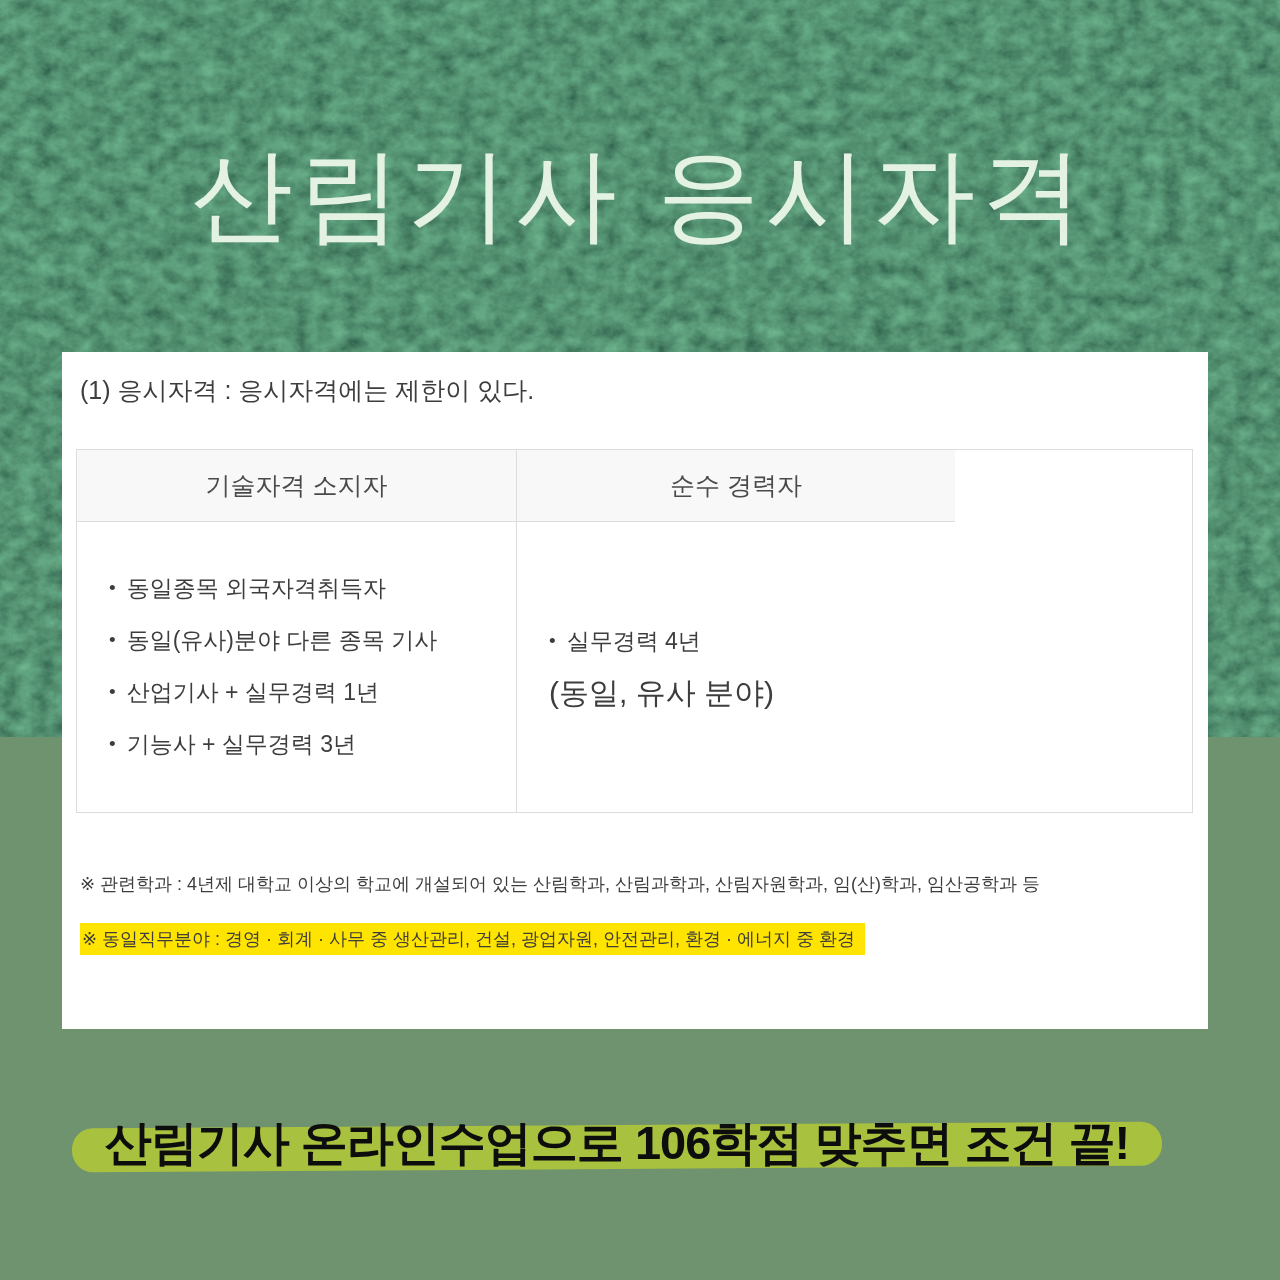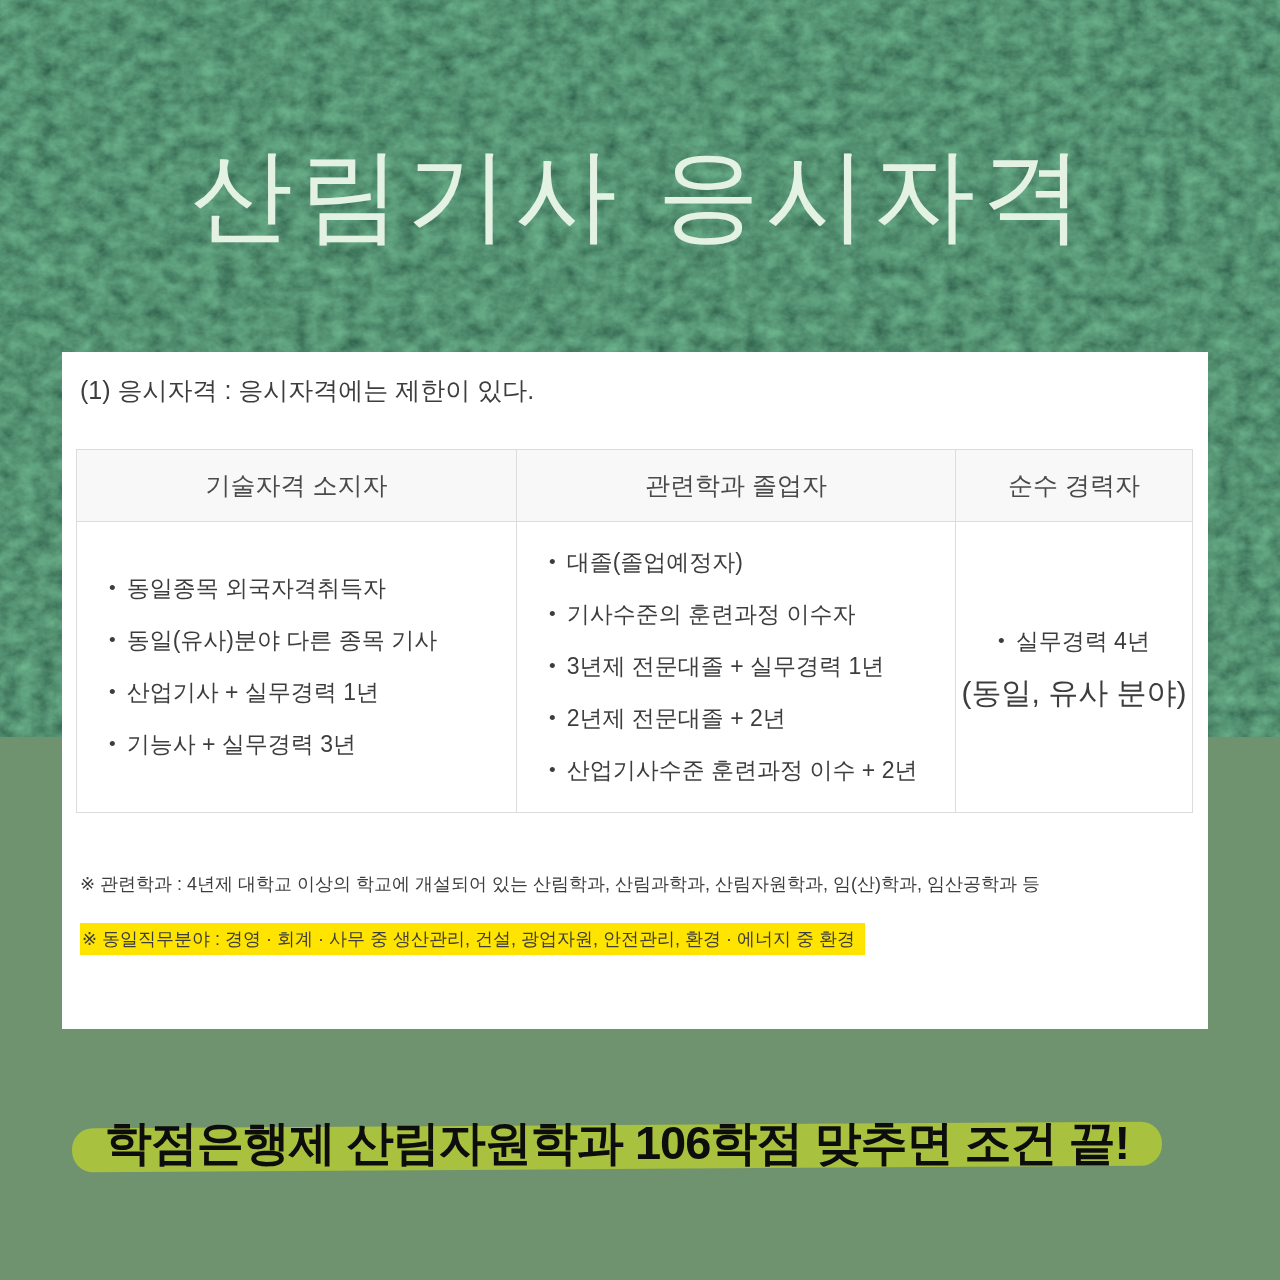--- a/index.html
+++ b/index.html
@@ -121,39 +121,29 @@
       <div class="col">
         <div class="col-header">기술자격 소지자</div>
         <div class="col-body">
           <div class="cell-item">동일종목 외국자격취득자</div>
           <div class="cell-item">동일(유사)분야 다른 종목 기사</div>
           <div class="cell-item">산업기사 + 실무경력 1년</div>
           <div class="cell-item">기능사 + 실무경력 3년</div>
         </div>
       </div>
       <div class="col">
-        <div class="col-header">관련학과 졸업자</div>
-        <div class="col-body">
-          <div class="cell-item">대졸(졸업예정자)</div>
-          <div class="cell-item">기사수준의 훈련과정 이수자</div>
-          <div class="cell-item">3년제 전문대졸 + 실무경력 1년</div>
-          <div class="cell-item">2년제 전문대졸 + 2년</div>
-          <div class="cell-item">산업기사수준 훈련과정 이수 + 2년</div>
-        </div>
-      </div>
-      <div class="col">
         <div class="col-header">순수 경력자</div>
         <div class="col-body">
           <div class="cell-item">실무경력 4년</div>
           <div class="cell-subnote">(동일, 유사 분야)</div>
         </div>
       </div>
     </div>
   <div class="notes" id="notes">
       <div class="note-line">※ 관련학과 : 4년제 대학교 이상의 학교에 개설되어 있는 산림학과, 산림과학과, 산림자원학과, 임(산)학과, 임산공학과 등</div>
       <div class="note-line"><span class="hl">※ 동일직무분야 : 경영 · 회계 · 사무 중 생산관리, 건설, 광업자원, 안전관리, 환경 · 에너지 중 환경</span></div>
     </div>
 </div>
 
 <div class="banner">
   <div class="banner-pill"></div>
-  <div class="banner-text">학점은행제 산림자원학과 106학점 맞추면 조건 끝!</div>
+  <div class="banner-text">산림기사 온라인수업으로 106학점 맞추면 조건 끝!</div>
 </div>
 
 </body></html>

